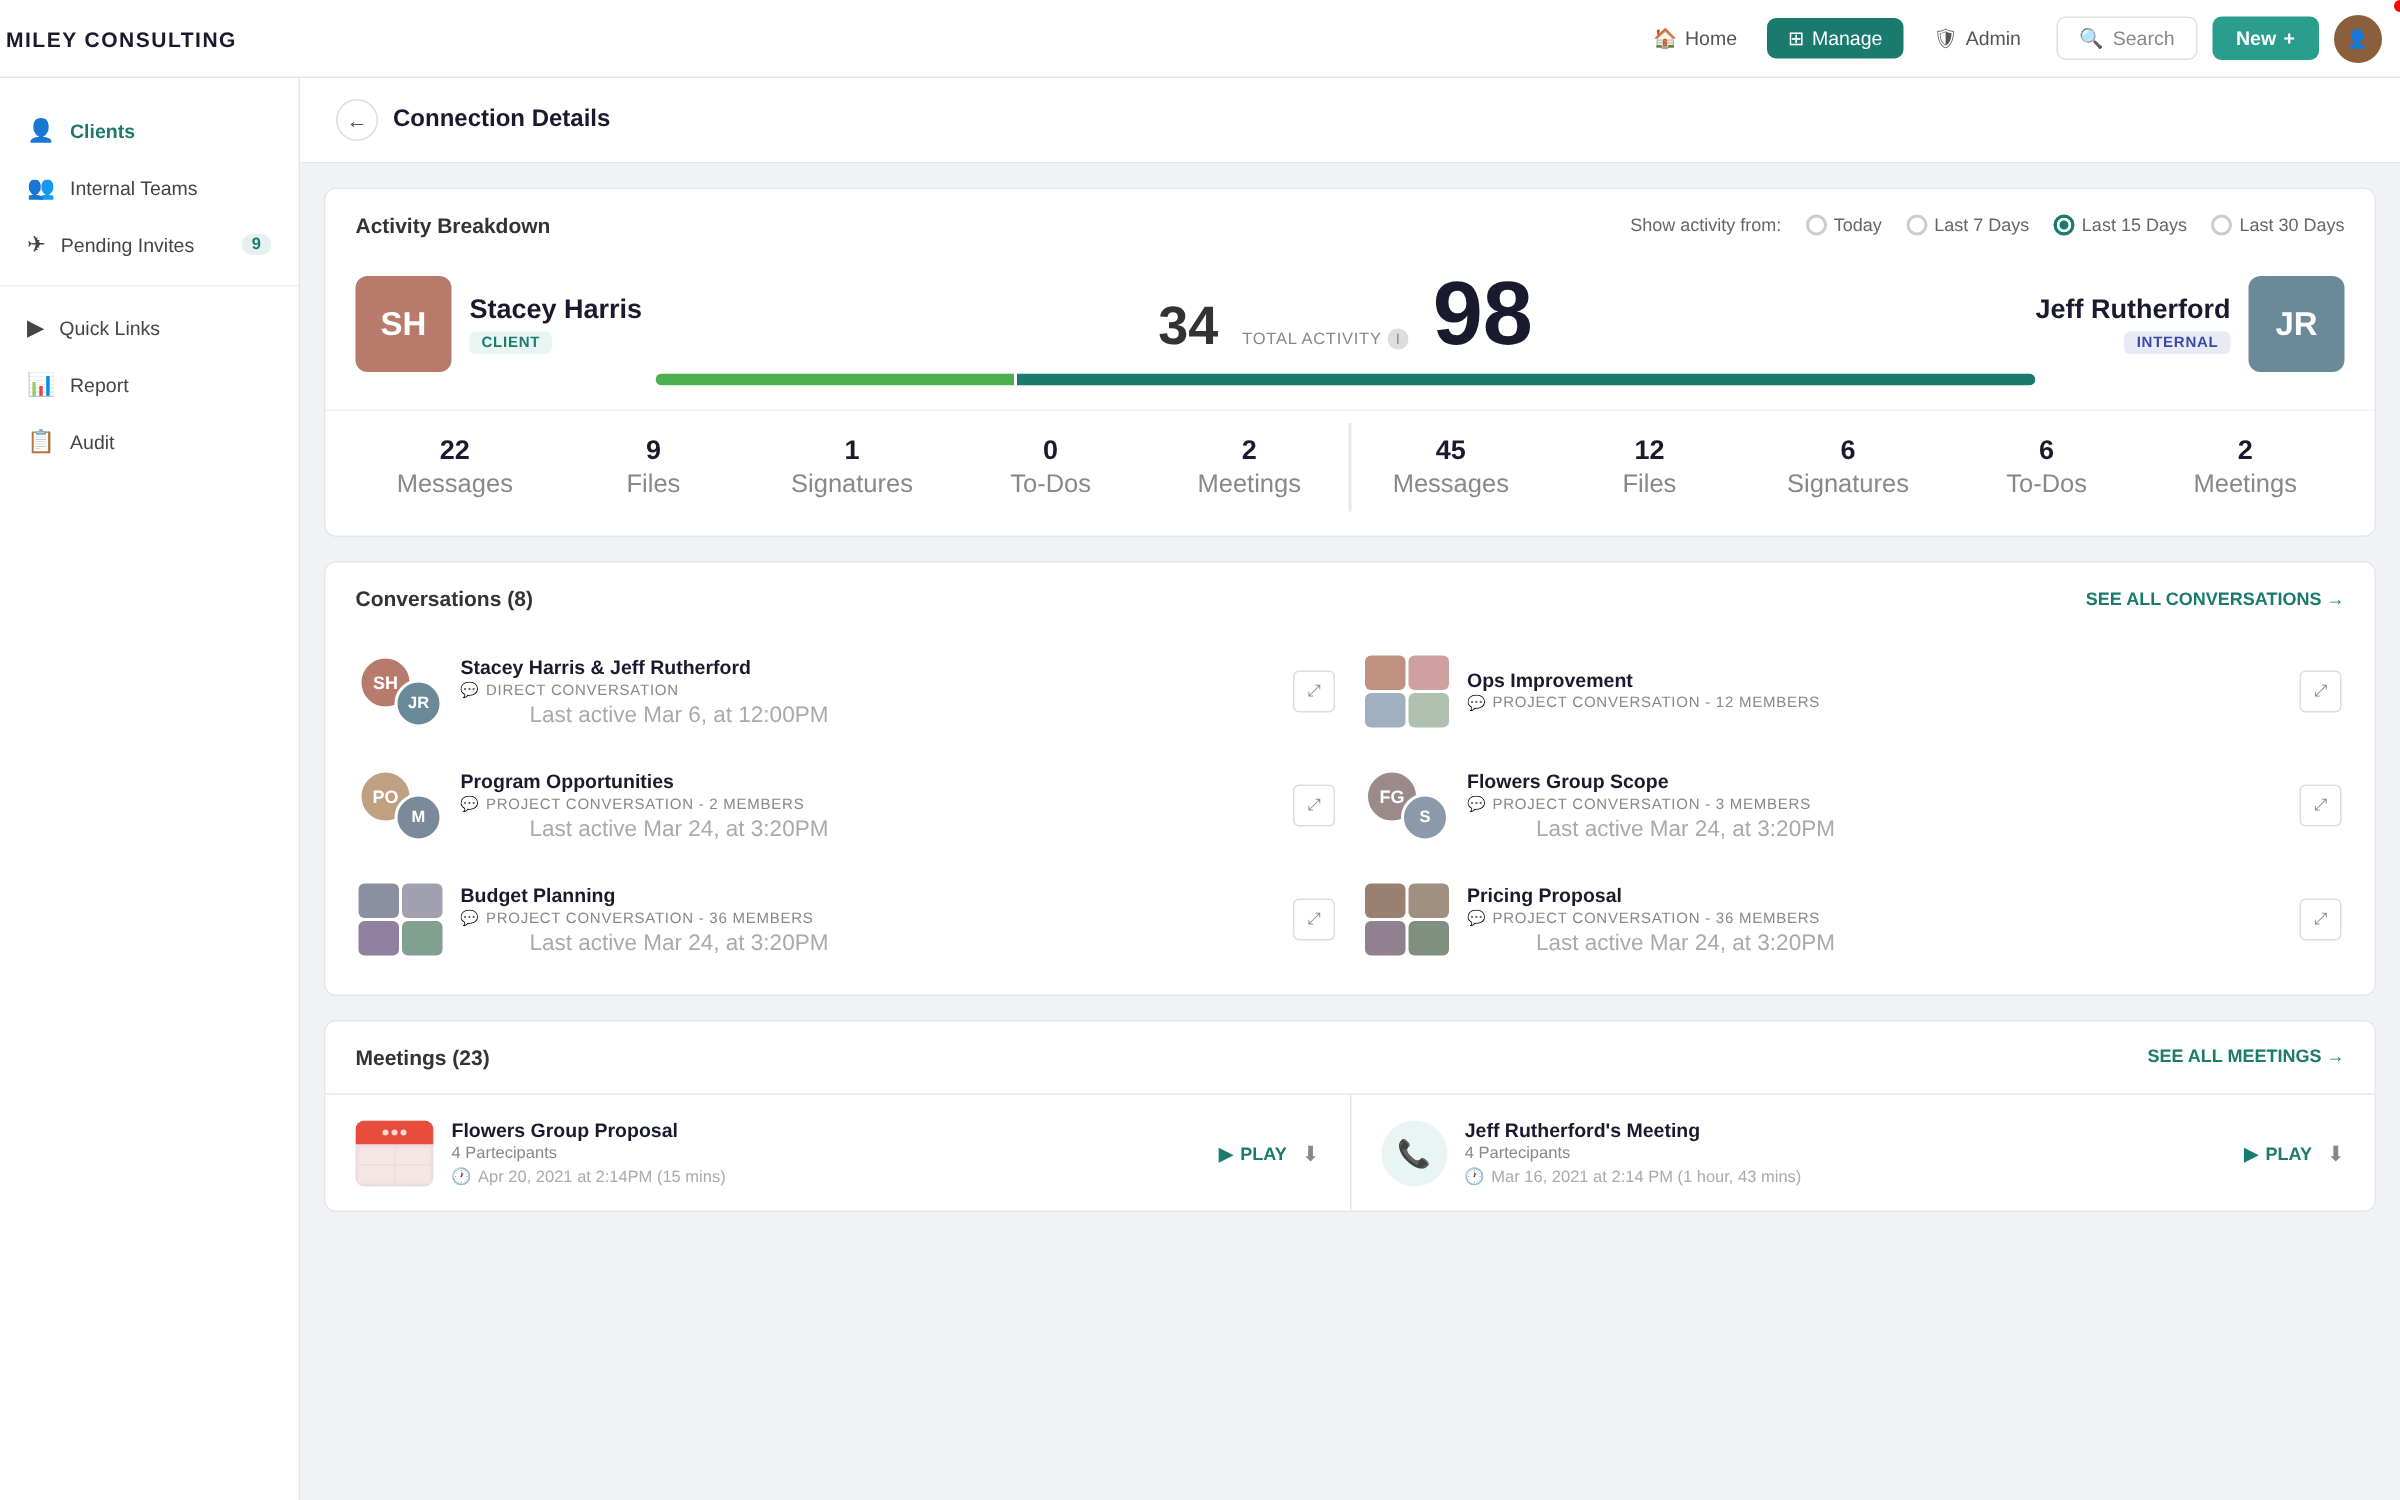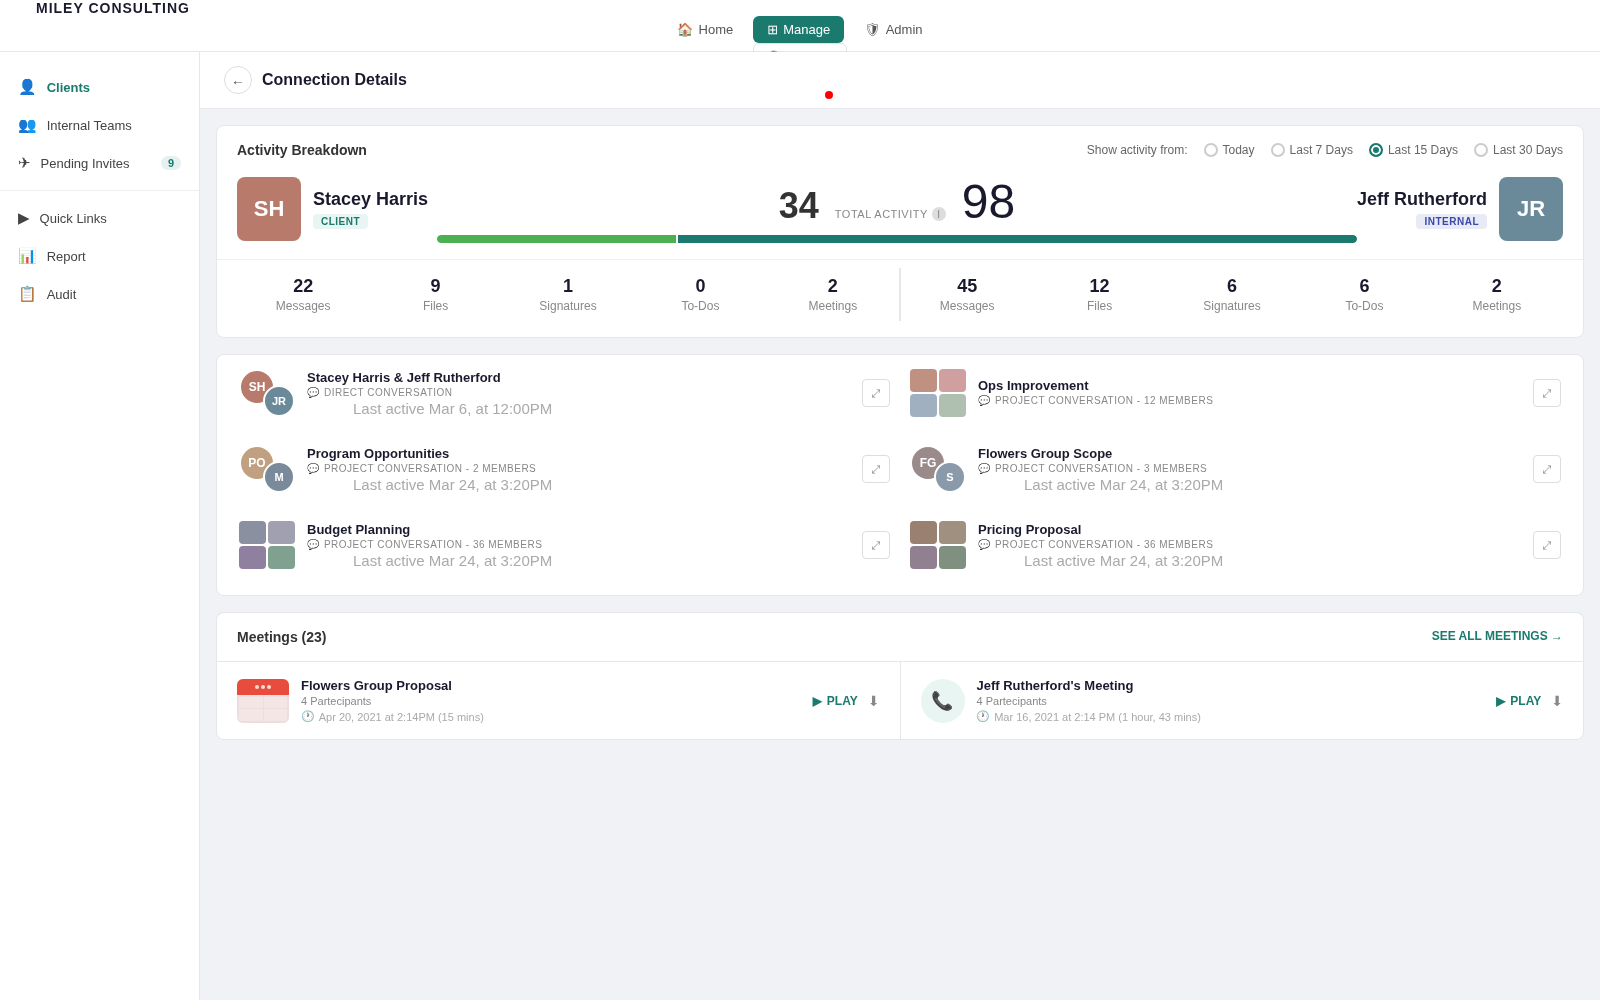--- a/index.html
+++ b/index.html
@@ -1,22 +1,22 @@
 <!DOCTYPE html>
 <html><head>
   <meta charset="utf-8">
   <style>
     * { box-sizing: border-box; margin: 0; padding: 0; }
     body { font-family: -apple-system, BlinkMacSystemFont, 'Segoe UI', sans-serif; background: #f0f2f5; display: flex; flex-direction: column; height: 1000px; overflow: hidden; }
 
     
     .topnav {
       display: flex; align-items: center; background: #fff;
-      border-bottom: 1px solid #e5e7eb; padding: 0 36px;
-      height: 52px; flex-shrink: 0; flex-direction: column;
+      border-bottom: 1px solid #e5e7eb; padding: 0 4px;
+      height: 52px; flex-shrink: 0;
     }
     .brand { font-weight: 700; font-size: 14px; letter-spacing: 1px; color: #1a1a2e; margin-right: auto; }
     .nav-links { display: flex; gap: 6px; align-items: center; }
     .nav-link {
       display: flex; align-items: center; gap: 5px;
       padding: 6px 14px; border-radius: 6px;
       font-size: 13px; color: #555; cursor: pointer;
       text-decoration: none;
     }
     .nav-link.active { background: #1a7a6e; color: #fff; }
@@ -113,33 +113,33 @@
     .person-badge {
       display: inline-block; padding: 2px 8px; border-radius: 4px;
       font-size: 10px; font-weight: 700; letter-spacing: 0.5px; margin-top: 4px;
     }
     .badge-client { background: #e8f5f3; color: #1a7a6e; }
     .badge-internal { background: #e8eaf6; color: #3949ab; }
 
     .totals-center { flex: 1; display: flex; flex-direction: column; align-items: center; }
     .totals-numbers { display: flex; align-items: baseline; gap: 16px; }
     .num-left { font-size: 36px; font-weight: 700; color: #333; }
-    .num-right { font-size: 48px; font-weight: 400; color: #1a1a2e; }
+    .num-right { font-size: 60px; font-weight: 700; color: #1a1a2e; }
     .total-label { font-size: 11px; color: #888; text-transform: uppercase; letter-spacing: 0.5px; display: flex; align-items: center; gap: 4px; }
     .progress-bars { display: flex; width: 100%; height: 8px; border-radius: 4px; overflow: hidden; margin-top: 6px; gap: 2px; }
     .bar-left { height: 8px; background: #4caf50; border-radius: 4px 0 0 4px; }
     .bar-right { height: 8px; background: #1a7a6e; border-radius: 0 4px 4px 0; flex: 1; }
 
     .stats-row {
       display: flex; padding: 8px 20px 16px;
       border-top: 1px solid #f0f0f0;
     }
     .stat-item { flex: 1; text-align: center; padding: 8px 4px; }
     .stat-value { font-size: 18px; font-weight: 700; color: #1a1a2e; }
-    .stat-label { font-size: 12px; color: #888; margin-top: 2px; }
+    .stat-label { font-size: 17px; color: #888; margin-top: 2px; }
     .stats-section { flex: 1; display: flex; }
     .stats-right-section { flex: 1; display: flex; border-left: 2px solid #e5e7eb; }
 
     
     .section-header {
       display: flex; align-items: center; justify-content: space-between;
       padding: 16px 20px;
     }
     .section-title { font-size: 14px; font-weight: 600; color: #333; }
     .see-all { font-size: 12px; color: #1a7a6e; font-weight: 600; cursor: pointer; display: flex; align-items: center; gap: 4px; }
@@ -399,20 +399,24 @@
           </div>
           <div class="stat-item">
             <div class="stat-value">2</div>
             <div class="stat-label">Meetings</div>
           </div>
         </div>
       </div>
     </div>
 
     <div class="card">
+      <div class="section-header">
+        <span class="section-title">Conversations (8)</span>
+        <span class="see-all">SEE ALL CONVERSATIONS →</span>
+      </div>
       <div class="conversations-grid">
 
         <div class="conv-item">
           <div class="conv-avatars">
             <div class="conv-av1" style="background:#b87a6a;">SH</div>
             <div class="conv-av2" style="background:#6a8a9a;">JR</div>
           </div>
           <div class="conv-info">
             <div class="conv-name">Stacey Harris &amp; Jeff Rutherford</div>
             <div class="conv-type">

